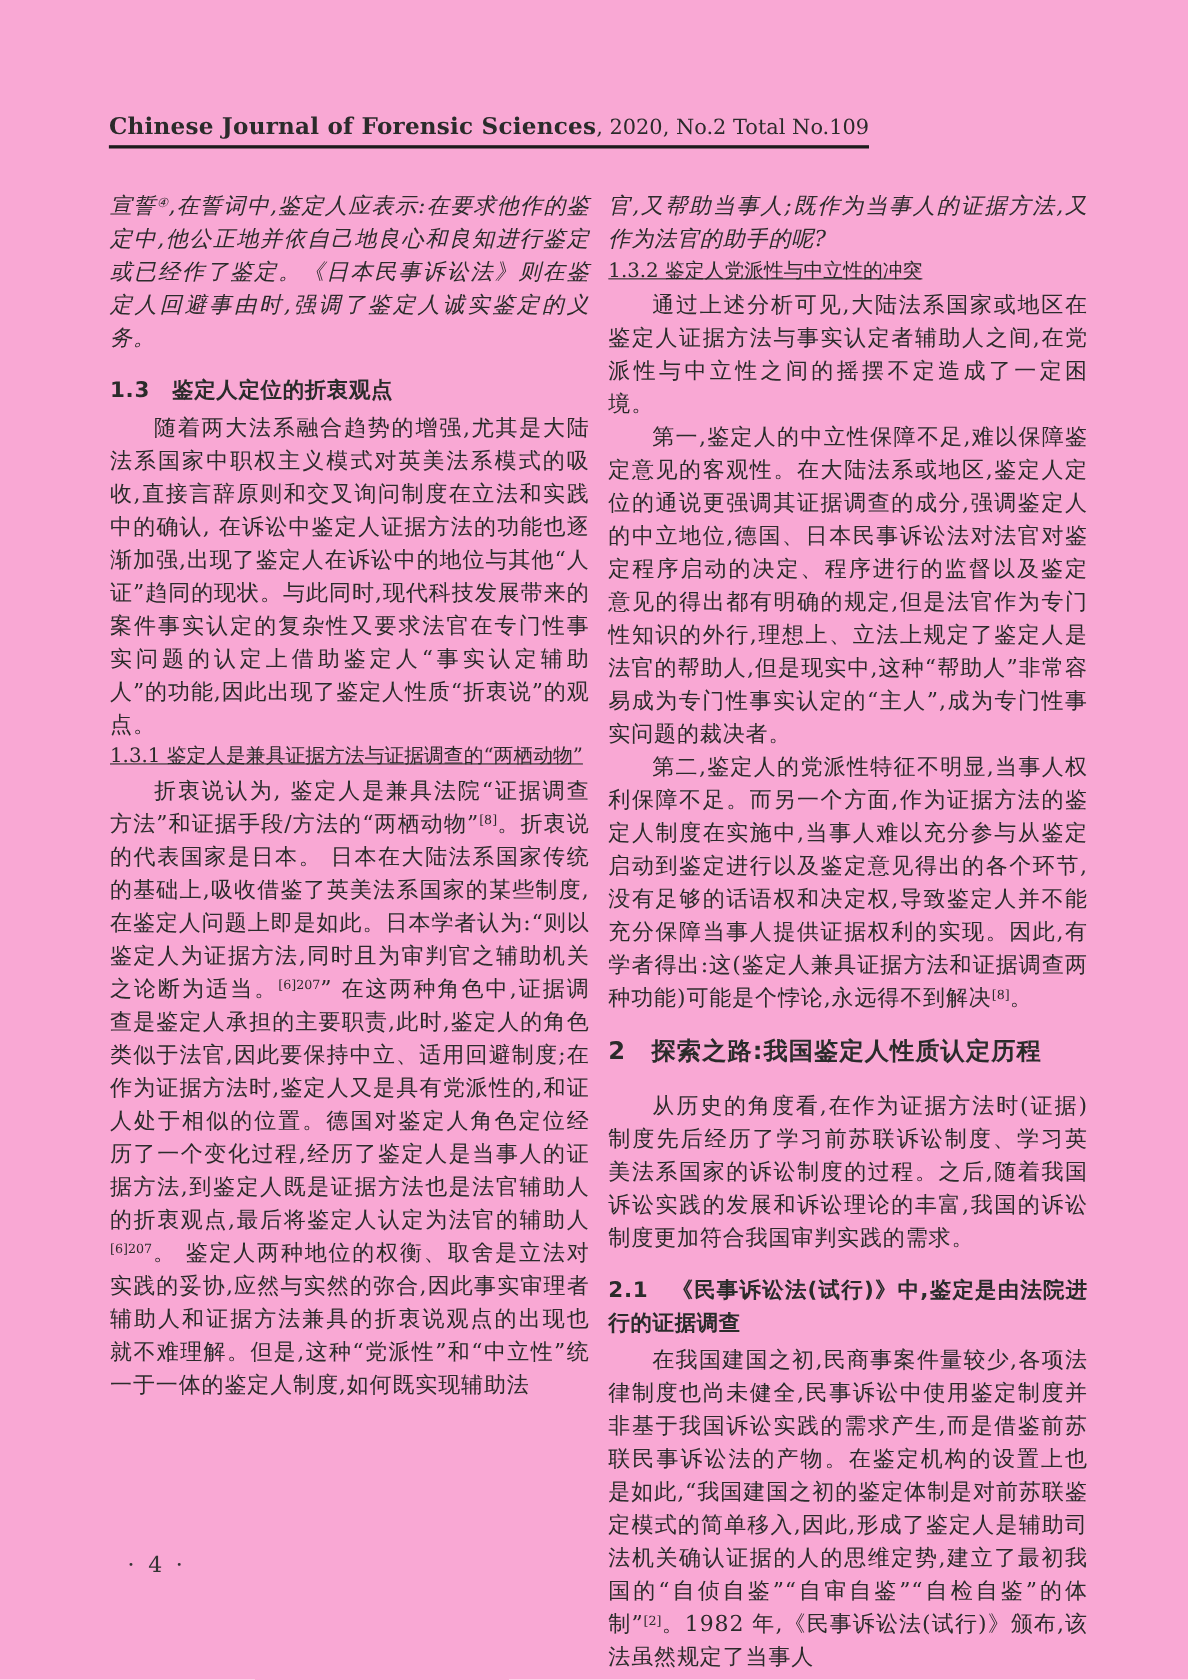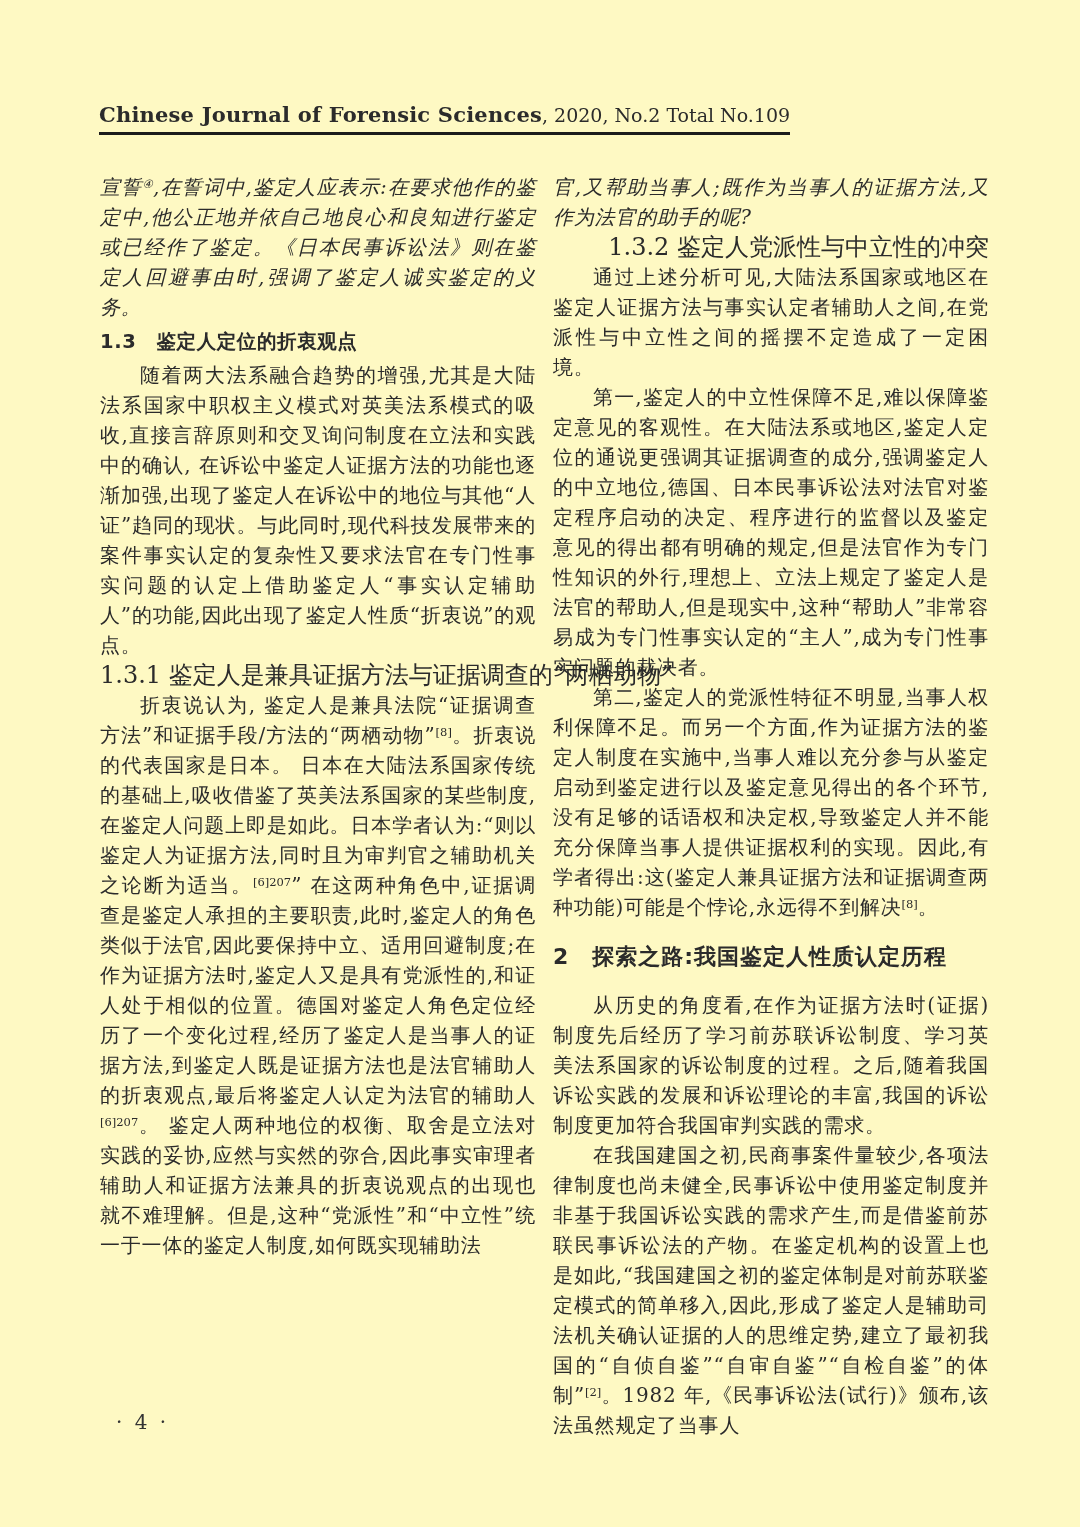--- a/index.html
+++ b/index.html
@@ -1,20 +1,20 @@
 <!DOCTYPE html>
 <html><head>
 <meta charset="utf-8">
 <style>
   html, body { margin: 0; padding: 0; background: #ffffff; }
   .page {
     position: relative;
     width: 1080px;
     height: 1527px;
-    background: #fef9c3;
+    background: #f9a8d4;
     overflow: hidden;
     font-family: "DejaVu Serif", serif;
     color: #2b2b2b;
   }
   
   .header {
     position: absolute;
     left: 99px;
     top: 102px;
     border-bottom: 3px solid #1c1c1c;
@@ -38,29 +38,30 @@
   .blk {
     font-size: 20px;
     line-height: 30px;
     letter-spacing: 0.8px;
     text-align: justify;
     text-justify: inter-character;
   }
   .p  { text-indent: 2em; }
   .pc { text-indent: 0; font-style: italic; }
   .h3 {
-    font-size: 24px;
+    font-size: 18px;
     letter-spacing: 0;
-    text-align: right;
+    text-align: left;
     white-space: nowrap;
+    text-decoration: underline;
   }
   .h2 {
     font-weight: bold;
     letter-spacing: 0.6px;
-    margin: 5px 0 3px 0;
+    margin: 18px 0 3px 0;
     font-family: "DejaVu Sans", sans-serif;
     font-size: 19.5px;
   }
   .h1 {
     font-weight: bold;
     font-size: 22px;
     line-height: 32px;
     letter-spacing: 1px;
     margin: 19px 0 17px 0;
     font-family: "DejaVu Sans", sans-serif;
@@ -98,19 +99,20 @@
         <div class="blk p"><span>折衷说认为, 鉴定人是兼具法院“证据调查方法”和证据手段/方法的“两栖动物”</span><sup>[8]</sup><span>。折衷说的代表国家是日本。 日本在大陆法系国家传统的基础上,吸收借鉴了英美法系国家的某些制度,在鉴定人问题上即是如此。日本学者认为:“则以鉴定人为证据方法,同时且为审判官之辅助机关之论断为适当。</span><sup>[6]207</sup><span>” 在这两种角色中,证据调查是鉴定人承担的主要职责,此时,鉴定人的角色类似于法官,因此要保持中立、适用回避制度;在作为证据方法时,鉴定人又是具有党派性的,和证人处于相似的位置。德国对鉴定人角色定位经历了一个变化过程,经历了鉴定人是当事人的证据方法,到鉴定人既是证据方法也是法官辅助人的折衷观点,最后将鉴定人认定为法官的辅助人</span><sup>[6]207</sup><span>。 鉴定人两种地位的权衡、取舍是立法对实践的妥协,应然与实然的弥合,因此事实审理者辅助人和证据方法兼具的折衷说观点的出现也就不难理解。但是,这种“党派性”和“中立性”统一于一体的鉴定人制度,如何既实现辅助法</span></div>
       </div>
     <div class="col">
         <div class="blk pc"><span>官,又帮助当事人;既作为当事人的证据方法,又作为法官的助手的呢?</span></div>
         <div class="blk h3"><span>1.3.2 鉴定人党派性与中立性的冲突</span></div>
         <div class="blk p"><span>通过上述分析可见,大陆法系国家或地区在鉴定人证据方法与事实认定者辅助人之间,在党派性与中立性之间的摇摆不定造成了一定困境。</span></div>
         <div class="blk p"><span>第一,鉴定人的中立性保障不足,难以保障鉴定意见的客观性。在大陆法系或地区,鉴定人定位的通说更强调其证据调查的成分,强调鉴定人的中立地位,德国、日本民事诉讼法对法官对鉴定程序启动的决定、程序进行的监督以及鉴定意见的得出都有明确的规定,但是法官作为专门性知识的外行,理想上、立法上规定了鉴定人是法官的帮助人,但是现实中,这种“帮助人”非常容易成为专门性事实认定的“主人”,成为专门性事实问题的裁决者。</span></div>
         <div class="blk p"><span>第二,鉴定人的党派性特征不明显,当事人权利保障不足。而另一个方面,作为证据方法的鉴定人制度在实施中,当事人难以充分参与从鉴定启动到鉴定进行以及鉴定意见得出的各个环节,没有足够的话语权和决定权,导致鉴定人并不能充分保障当事人提供证据权利的实现。因此,有学者得出:这(鉴定人兼具证据方法和证据调查两种功能)可能是个悖论,永远得不到解决</span><sup>[8]</sup><span>。</span></div>
         <div class="blk h1"><span>2　探索之路:我国鉴定人性质认定历程</span></div>
         <div class="blk p"><span>从历史的角度看,在作为证据方法时(证据)制度先后经历了学习前苏联诉讼制度、学习英美法系国家的诉讼制度的过程。之后,随着我国诉讼实践的发展和诉讼理论的丰富,我国的诉讼制度更加符合我国审判实践的需求。</span></div>
+        <div class="blk h2"><span>2.1　《民事诉讼法(试行)》中,鉴定是由法院进行的证据调查</span></div>
         <div class="blk p"><span>在我国建国之初,民商事案件量较少,各项法律制度也尚未健全,民事诉讼中使用鉴定制度并非基于我国诉讼实践的需求产生,而是借鉴前苏联民事诉讼法的产物。在鉴定机构的设置上也是如此,“我国建国之初的鉴定体制是对前苏联鉴定模式的简单移入,因此,形成了鉴定人是辅助司法机关确认证据的人的思维定势,建立了最初我国的“自侦自鉴”“自审自鉴”“自检自鉴”的体制”</span><sup>[2]</sup><span>。1982 年,《民事诉讼法(试行)》颁布,该法虽然规定了当事人</span></div>
       </div>
   </div>
 
   <div class="footer">· 4 ·</div>
 
 </div>
 
 </body></html>

